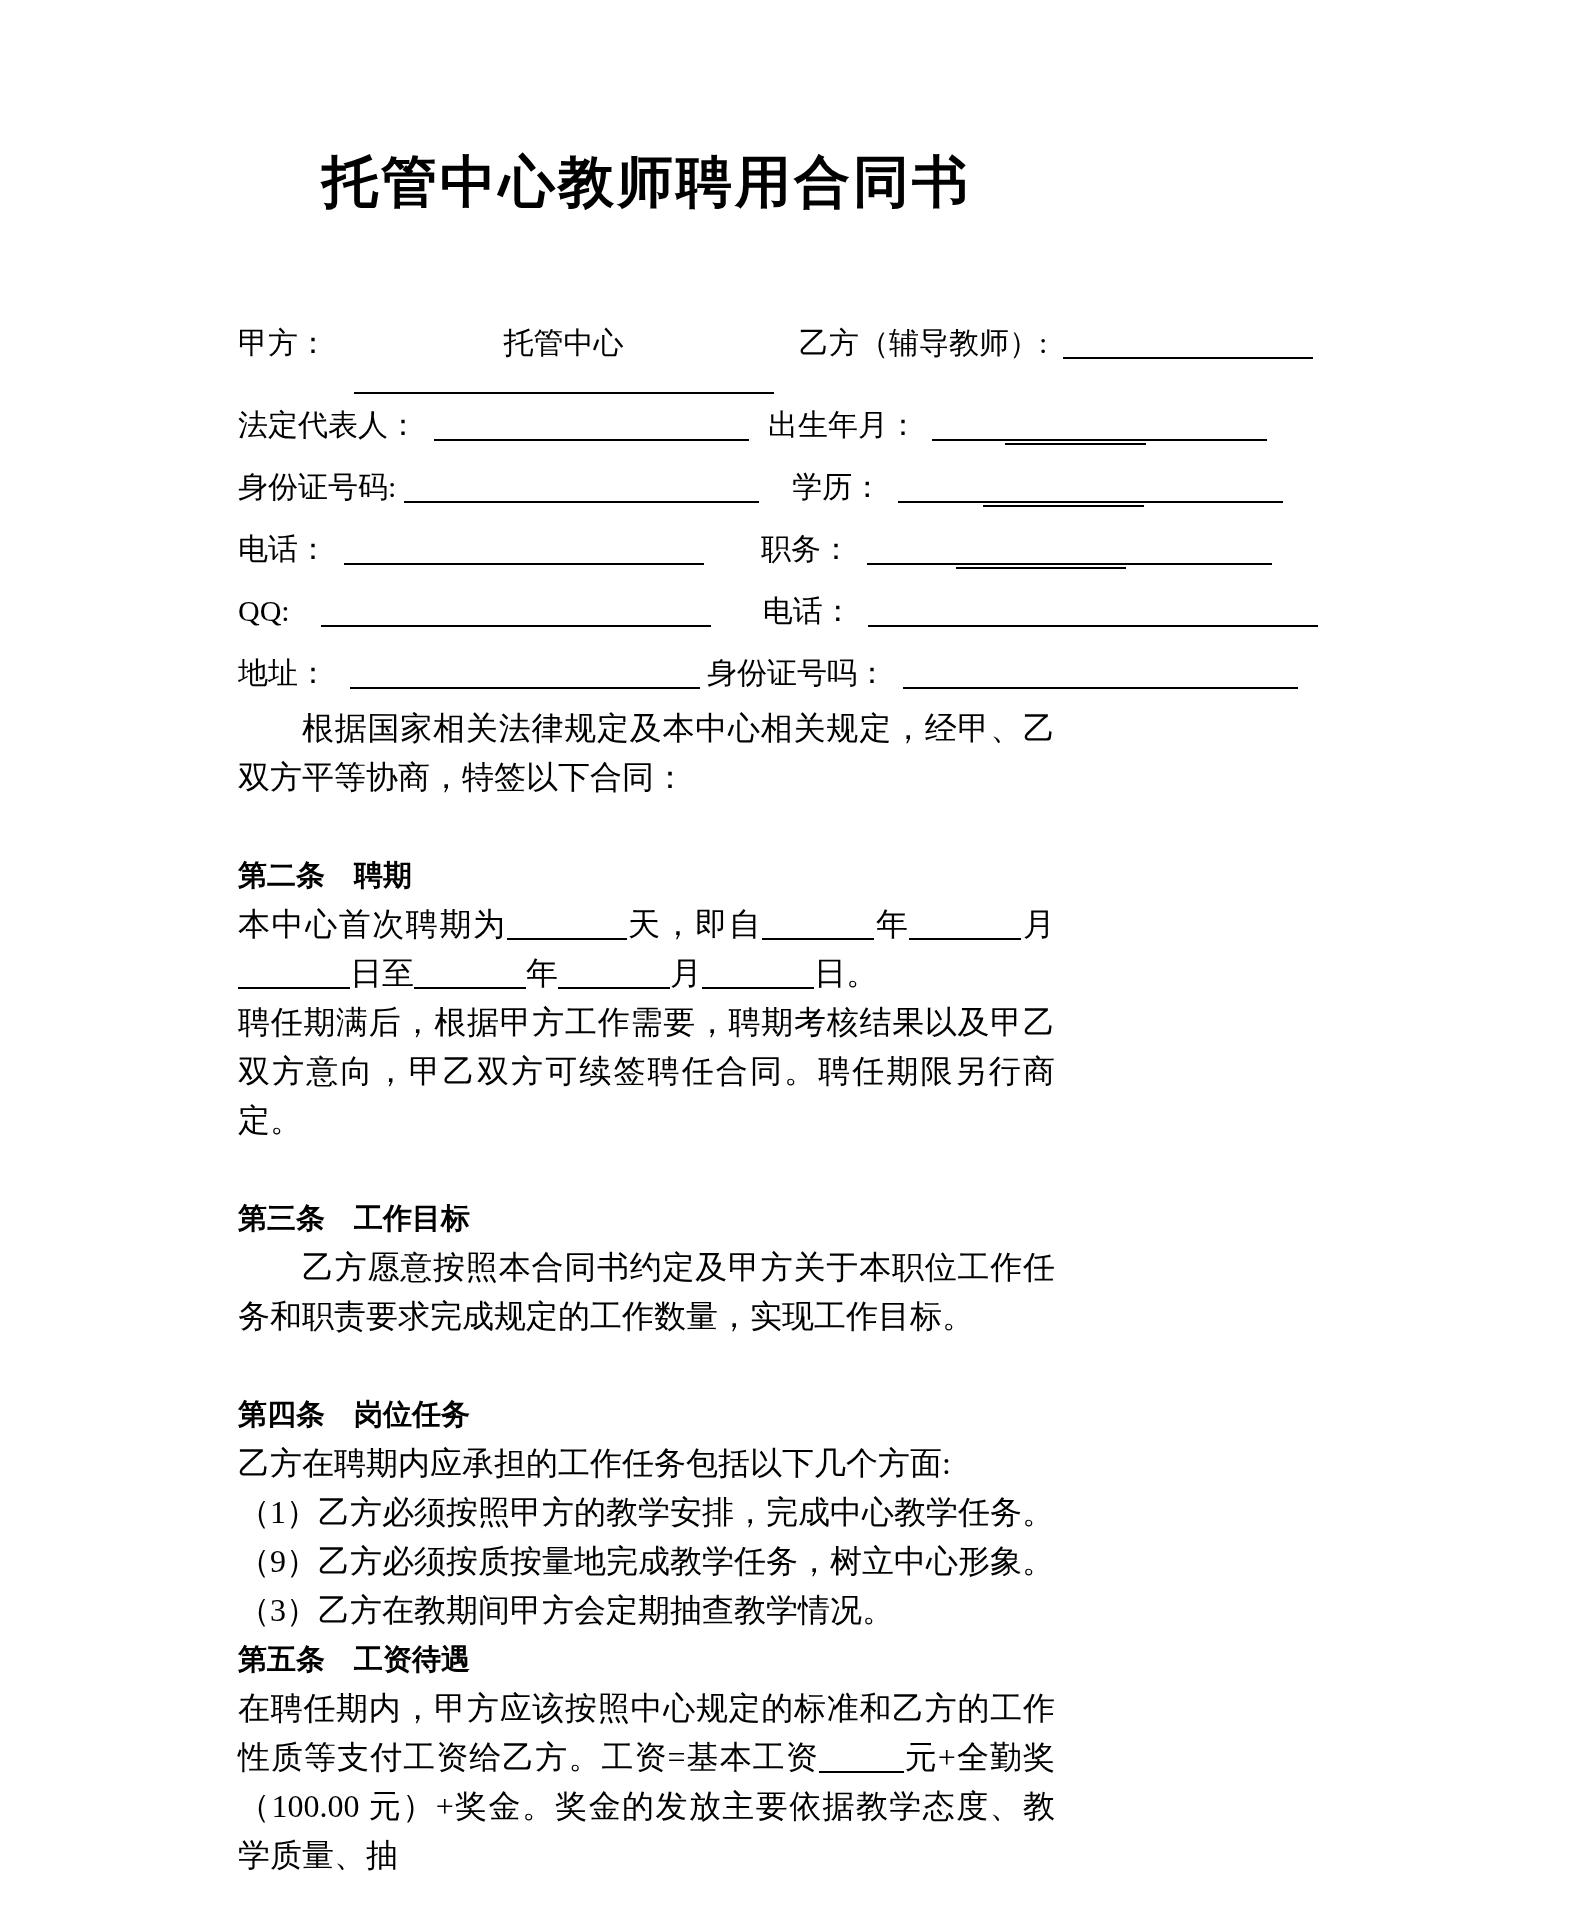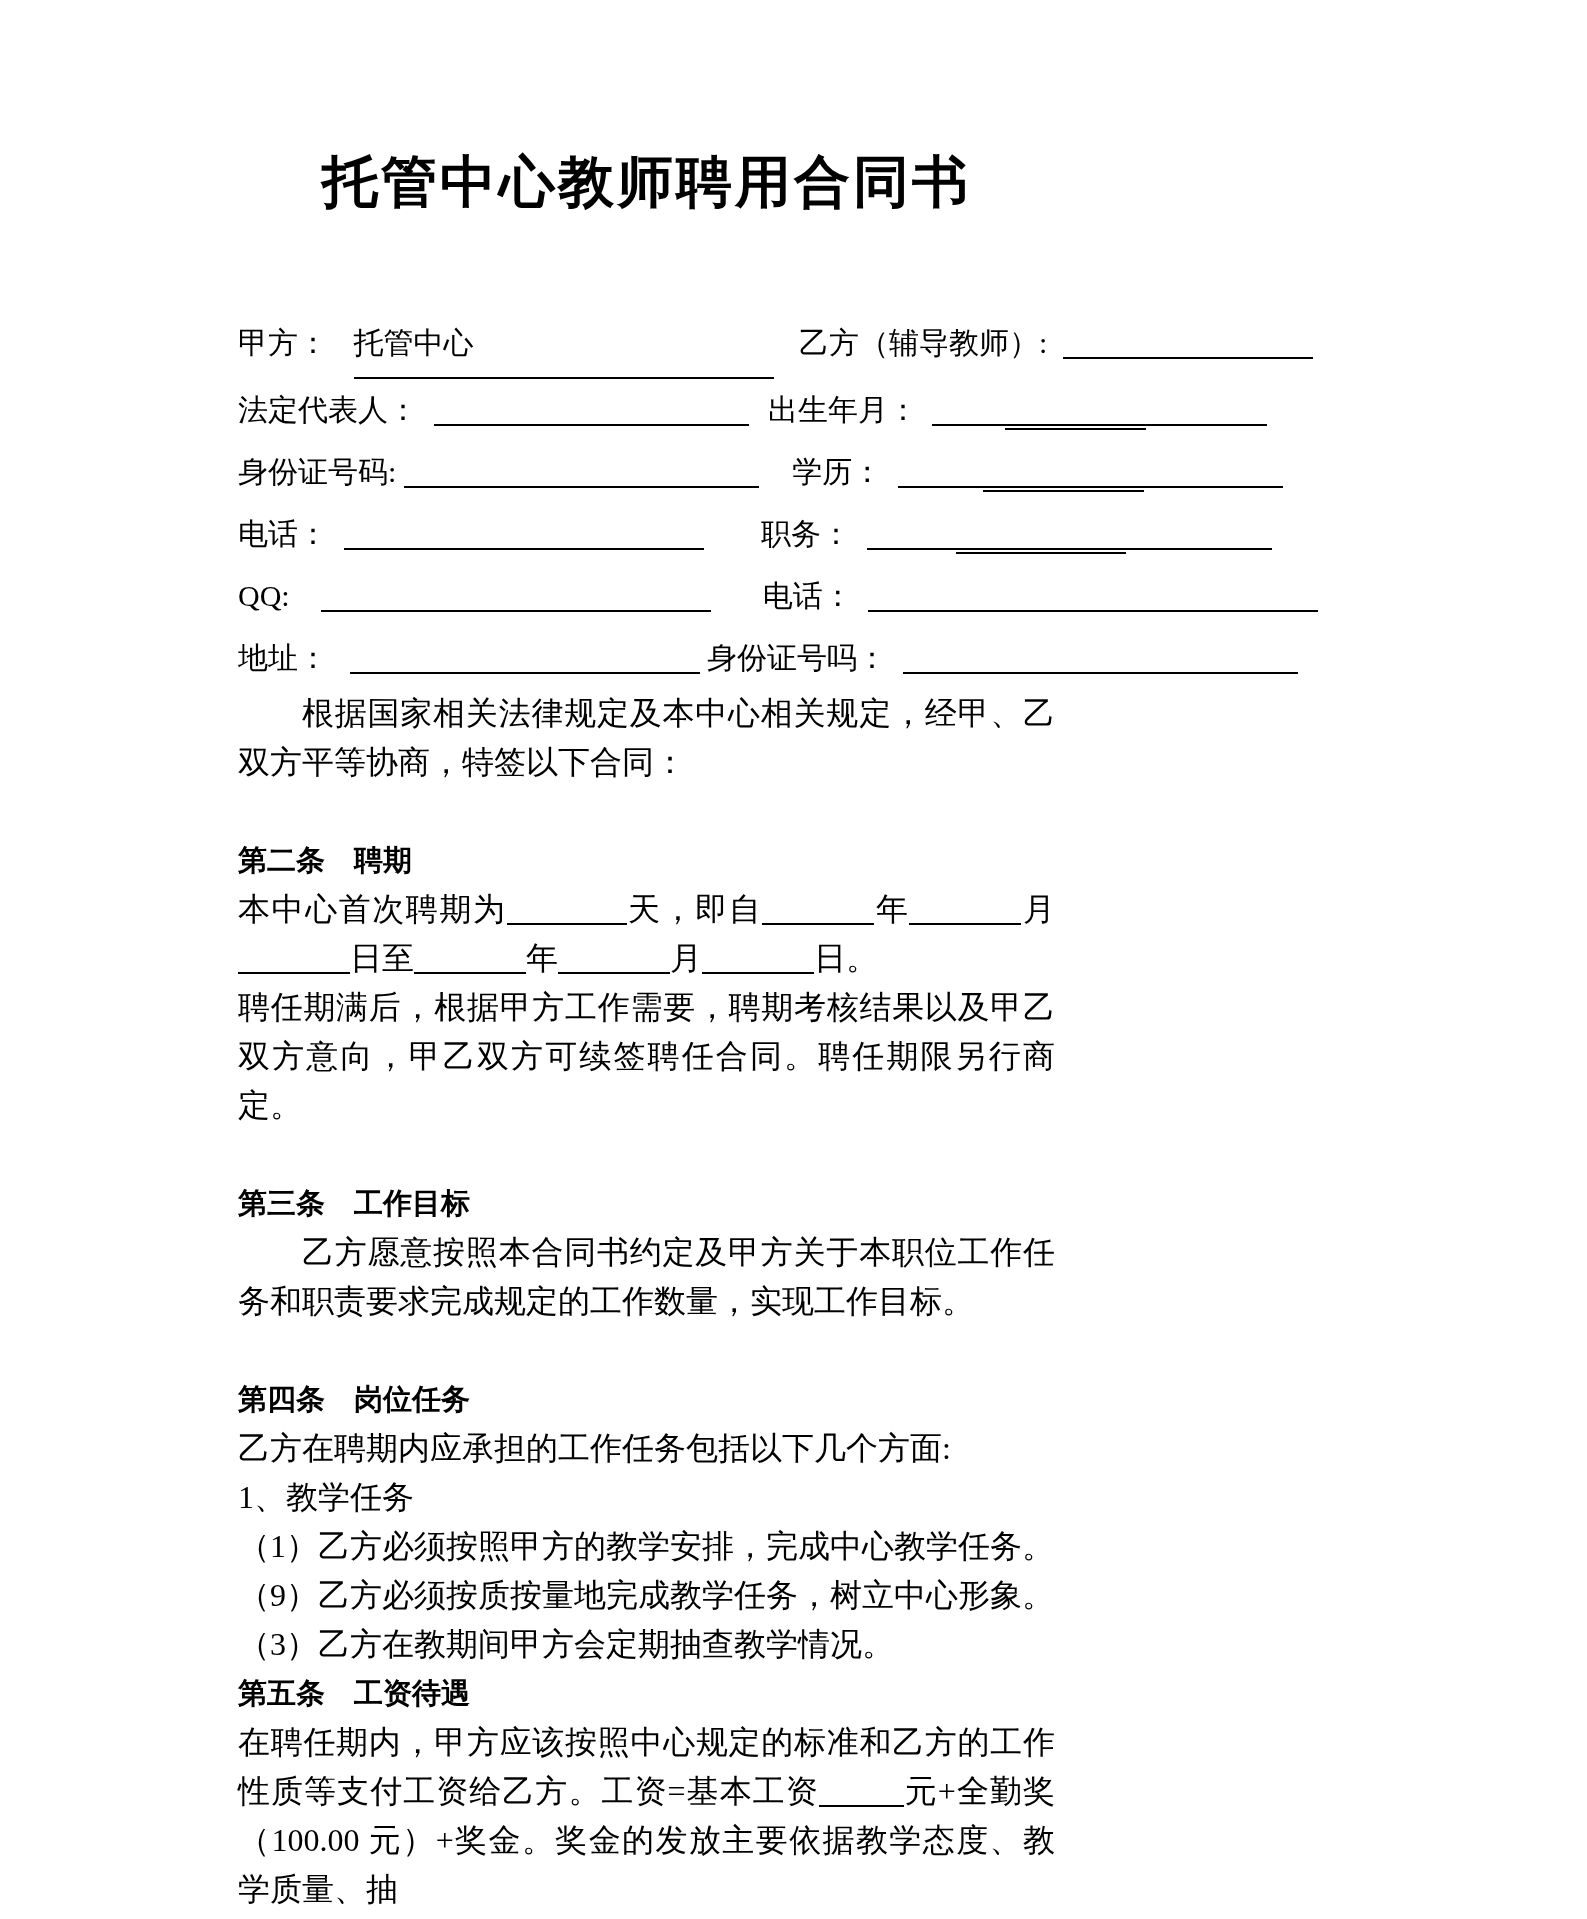--- a/index.html
+++ b/index.html
@@ -34,22 +34,22 @@
   .ul {
     position: relative;
     display: inline-block;
     height: 12px;
     border-bottom: 2px solid #000;
     vertical-align: -6px;
   }
   .ul.filled {
     height: auto;
     vertical-align: baseline;
-    padding-bottom: 3px;
-    text-align: left;
+    padding-bottom: 18px;
+    text-align: center;
   }
   
   .ul.messy::after {
     content: "";
     position: absolute;
     left: 22%;
     width: 42%;
     bottom: -6px;
     border-bottom: 2px solid #000;
   }
@@ -133,21 +133,20 @@
 
   <h2 class="heading">第二条　聘期</h2>
   <p class="para"><span>本中心首次聘期为</span><span class="blank" style="width:120px;"></span><span>天，即自</span><span class="blank" style="width:112px;"></span><span>年</span><span class="blank" style="width:112px;"></span><span>月</span><span class="blank" style="width:112px;"></span><span>日至</span><span class="blank" style="width:112px;"></span><span>年</span><span class="blank" style="width:112px;"></span><span>月</span><span class="blank" style="width:112px;"></span><span>日。</span></p>
   <p class="para">聘任期满后，根据甲方工作需要，聘期考核结果以及甲乙双方意向，甲乙双方可续签聘任合同。聘任期限另行商定。</p>
 
   <h2 class="heading">第三条　工作目标</h2>
   <p class="para indent">乙方愿意按照本合同书约定及甲方关于本职位工作任务和职责要求完成规定的工作数量，实现工作目标。</p>
 
   <h2 class="heading">第四条　岗位任务</h2>
   <p class="para">乙方在聘期内应承担的工作任务包括以下几个方面:</p>
-  <p class="para">1、教学任务</p>
   <p class="para">（1）乙方必须按照甲方的教学安排，完成中心教学任务。</p>
   <p class="para">（9）乙方必须按质按量地完成教学任务，树立中心形象。</p>
   <p class="para">（3）乙方在教期间甲方会定期抽查教学情况。</p>
 
   <h2 class="heading tight">第五条　工资待遇</h2>
   <p class="para"><span>在聘任期内，甲方应该按照中心规定的标准和乙方的工作性质等支付工资给乙方。工资=基本工资</span><span class="blank" style="width:85px;"></span><span>元+全勤奖（100.00 元）+奖金。奖金的发放主要依据教学态度、教学质量、抽</span></p>
 
 </div>
 
 </body></html>

